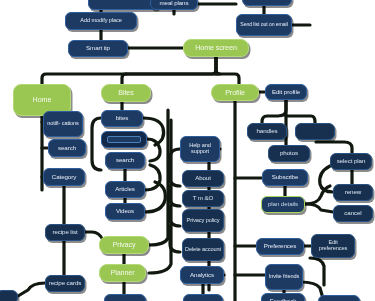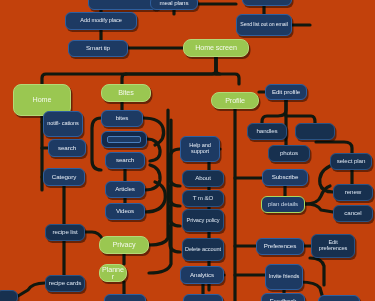--- a/index.html
+++ b/index.html
@@ -11,21 +11,21 @@
   body {
     width: 375px;
     height: 301px;
     overflow: hidden;
     font-family: "Liberation Sans", sans-serif;
   }
   #canvas {
     position: relative;
     width: 375px;
     height: 301px;
-    background: #c2410c;
+    background: #ffffff;
     overflow: hidden;
   }
   #edges {
     position: absolute;
     left: 0; top: 0;
     width: 375px;
     height: 301px;
     pointer-events: none;
   }
   .node {
@@ -220,21 +220,21 @@
       </div>
       <div class="node n-blue" style="left: 105px; top: 181px; width: 40px; height: 17px; font-size: 6.2px;">
         <span class="lbl">Articles</span>
       </div>
       <div class="node n-blue" style="left: 105px; top: 203px; width: 40px; height: 17px; font-size: 6.2px;">
         <span class="lbl">Videos</span>
       </div>
       <div class="node n-green" style="left: 99px; top: 236px; width: 50px; height: 18px; font-size: 7.2px;">
         <span class="lbl">Privacy</span>
       </div>
-      <div class="node n-green" style="left: 99px; top: 264px; width: 28px; height: 18px; font-size: 7.2px;">
+      <div class="node n-green" style="left: 99px; top: 264px; width: 47px; height: 18px; font-size: 7.2px;">
         <span class="lbl">Planner</span>
       </div>
       <div class="node n-blue" style="left: 104px; top: 294px; width: 42px; height: 14px; font-size: 6.2px;">
         <span class="lbl"></span>
       </div>
       <div class="node n-blue" style="left: 180px; top: 136px; width: 40px; height: 26px; font-size: 5.6px;">
         <span class="lbl">Help and support</span>
       </div>
       <div class="node n-navy" style="left: 182px; top: 170px; width: 42px; height: 17px; font-size: 6.2px;">
         <span class="lbl">About</span>
@@ -247,21 +247,21 @@
       </div>
       <div class="node n-navy" style="left: 182px; top: 238px; width: 42px; height: 23px; font-size: 5.6px;">
         <span class="lbl">Delete account</span>
       </div>
       <div class="node n-blue" style="left: 180px; top: 266px; width: 44px; height: 18px; font-size: 6.2px;">
         <span class="lbl">Analytics</span>
       </div>
       <div class="node n-blue" style="left: 183px; top: 294px; width: 40px; height: 14px; font-size: 6.2px;">
         <span class="lbl"></span>
       </div>
-      <div class="node n-green" style="left: 211px; top: 84px; width: 48px; height: 17px; font-size: 7.2px; margin-top: 8px;">
+      <div class="node n-green" style="left: 211px; top: 84px; width: 48px; height: 17px; font-size: 7.2px;">
         <span class="lbl">Profile</span>
       </div>
       <div class="node n-blue" style="left: 265px; top: 84px; width: 42px; height: 16px; font-size: 6.2px;">
         <span class="lbl">Edit profile</span>
       </div>
       <div class="node n-navy" style="left: 247px; top: 123px; width: 40px; height: 17px; font-size: 6.2px;">
         <span class="lbl">handles</span>
       </div>
       <div class="node n-navy" style="left: 295px; top: 123px; width: 40px; height: 17px; font-size: 6.2px;">
         <span class="lbl"></span>

